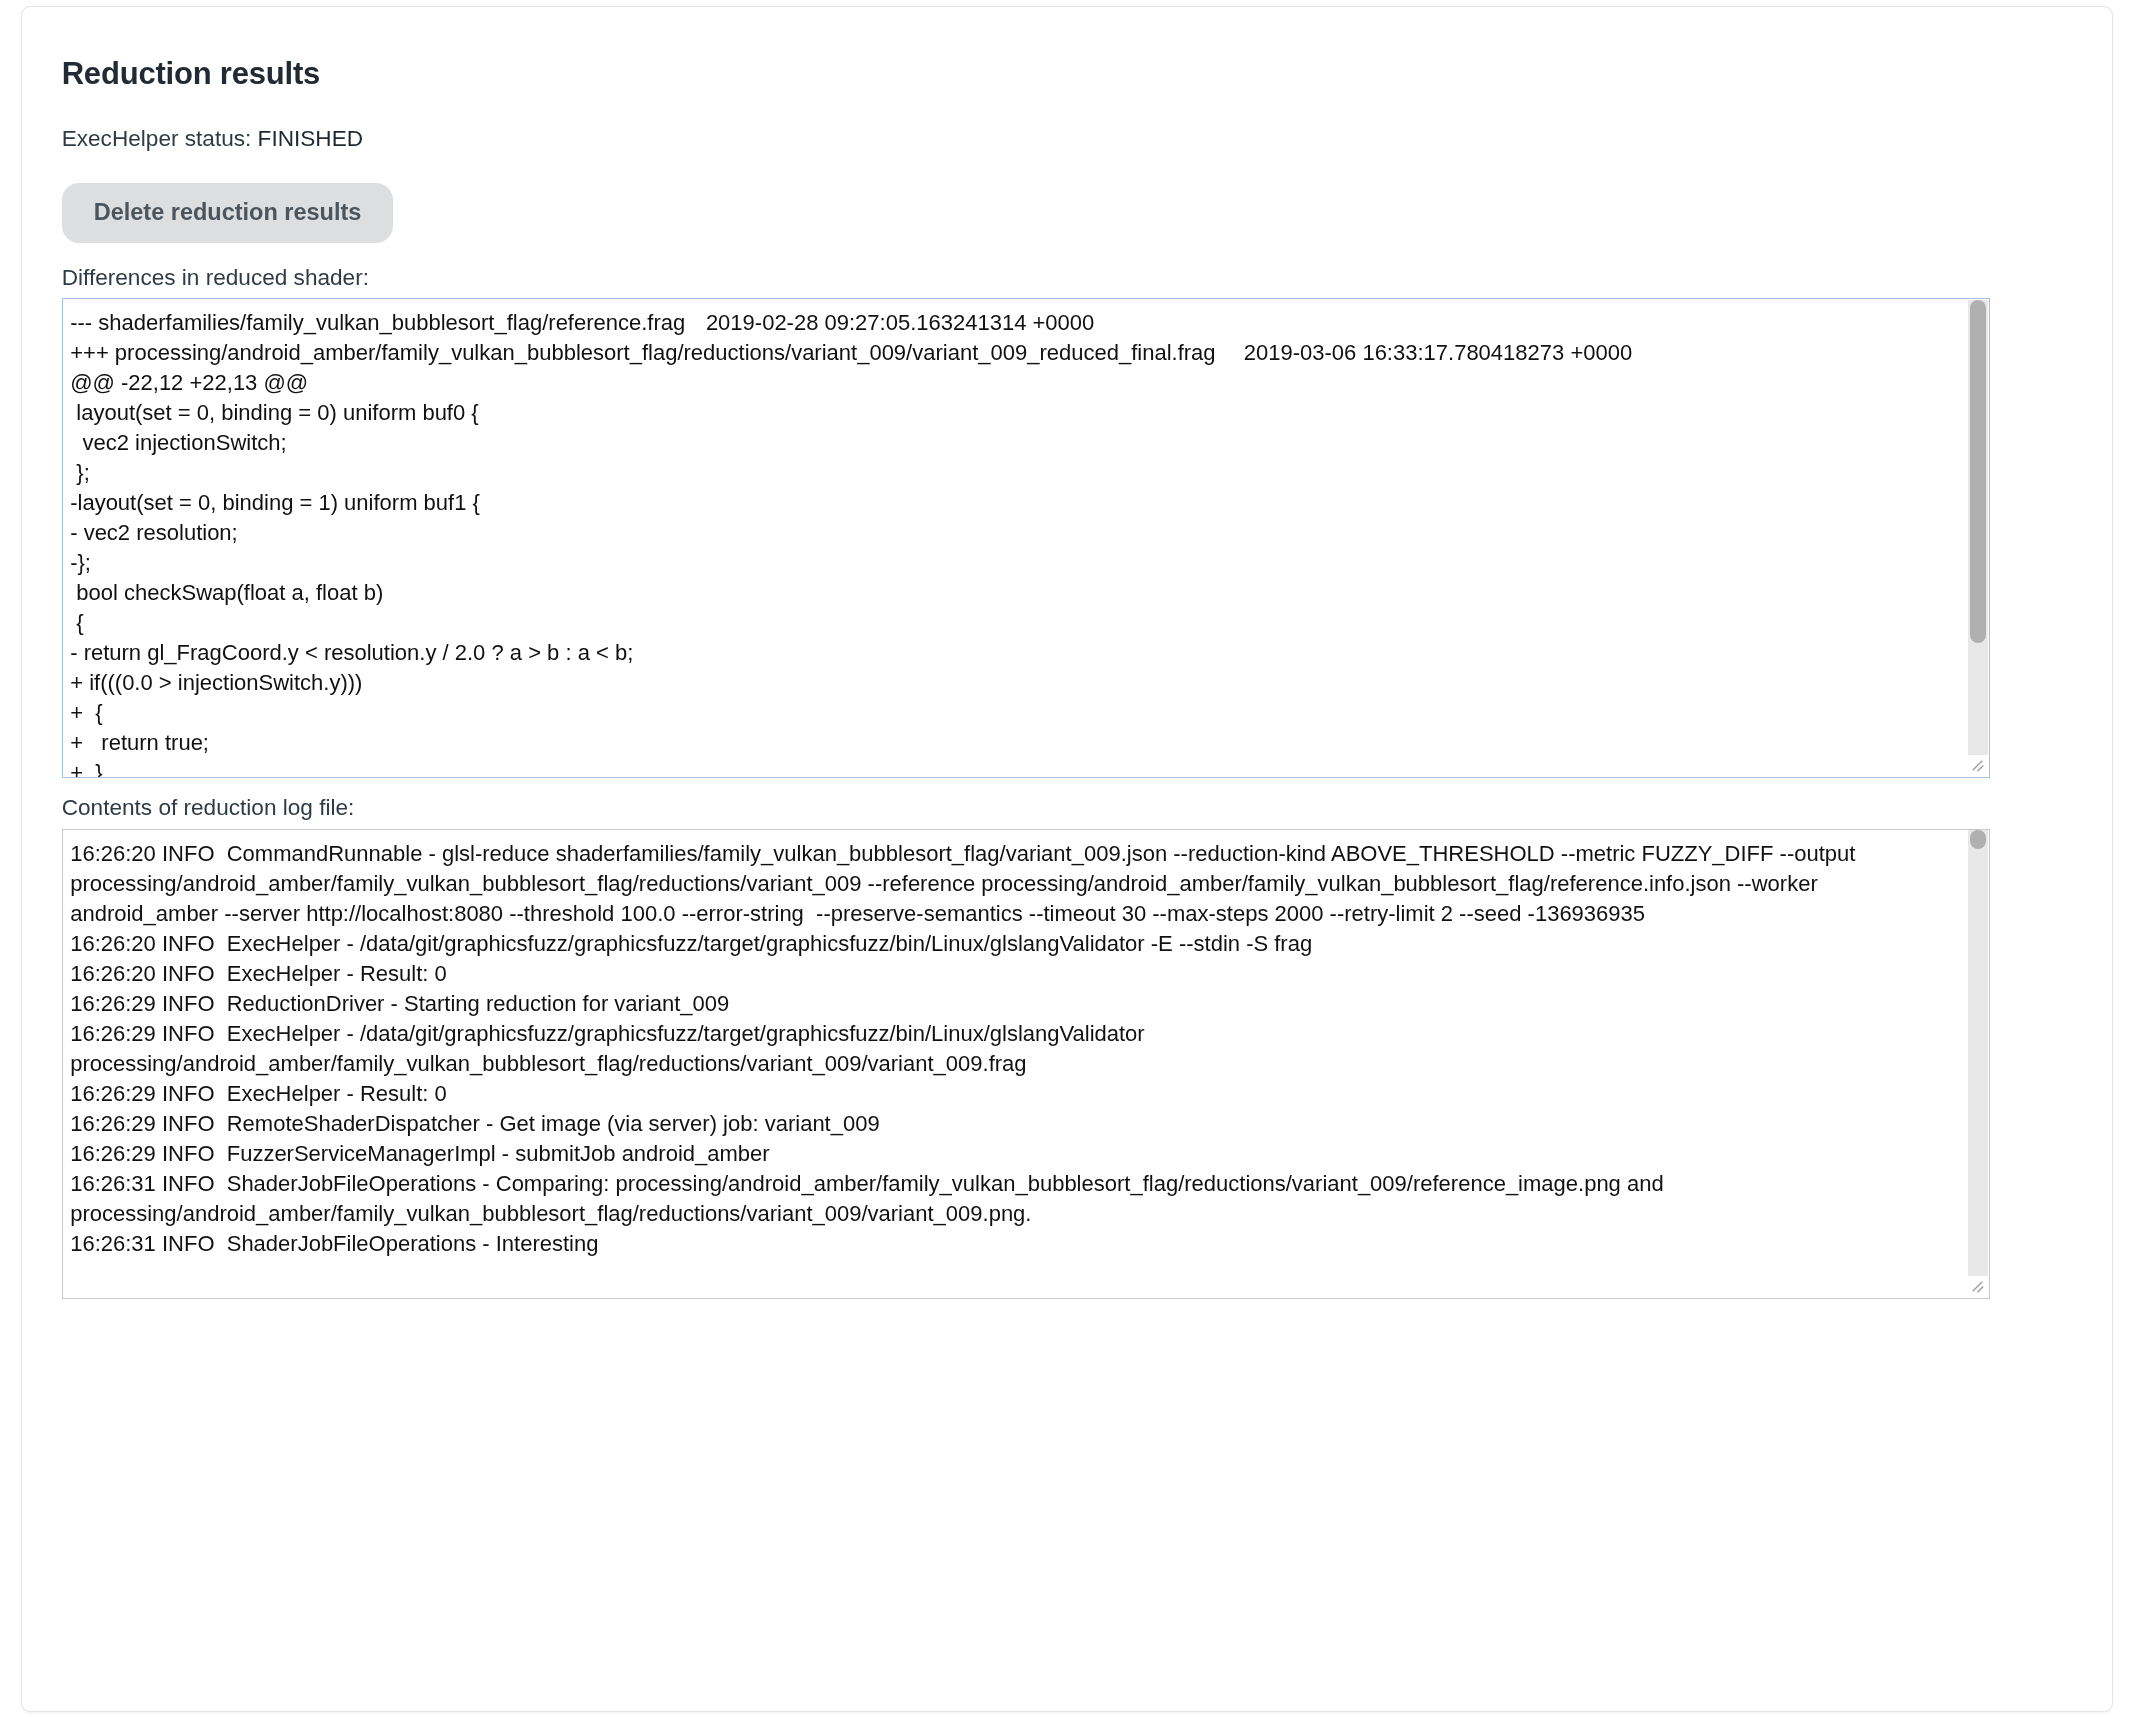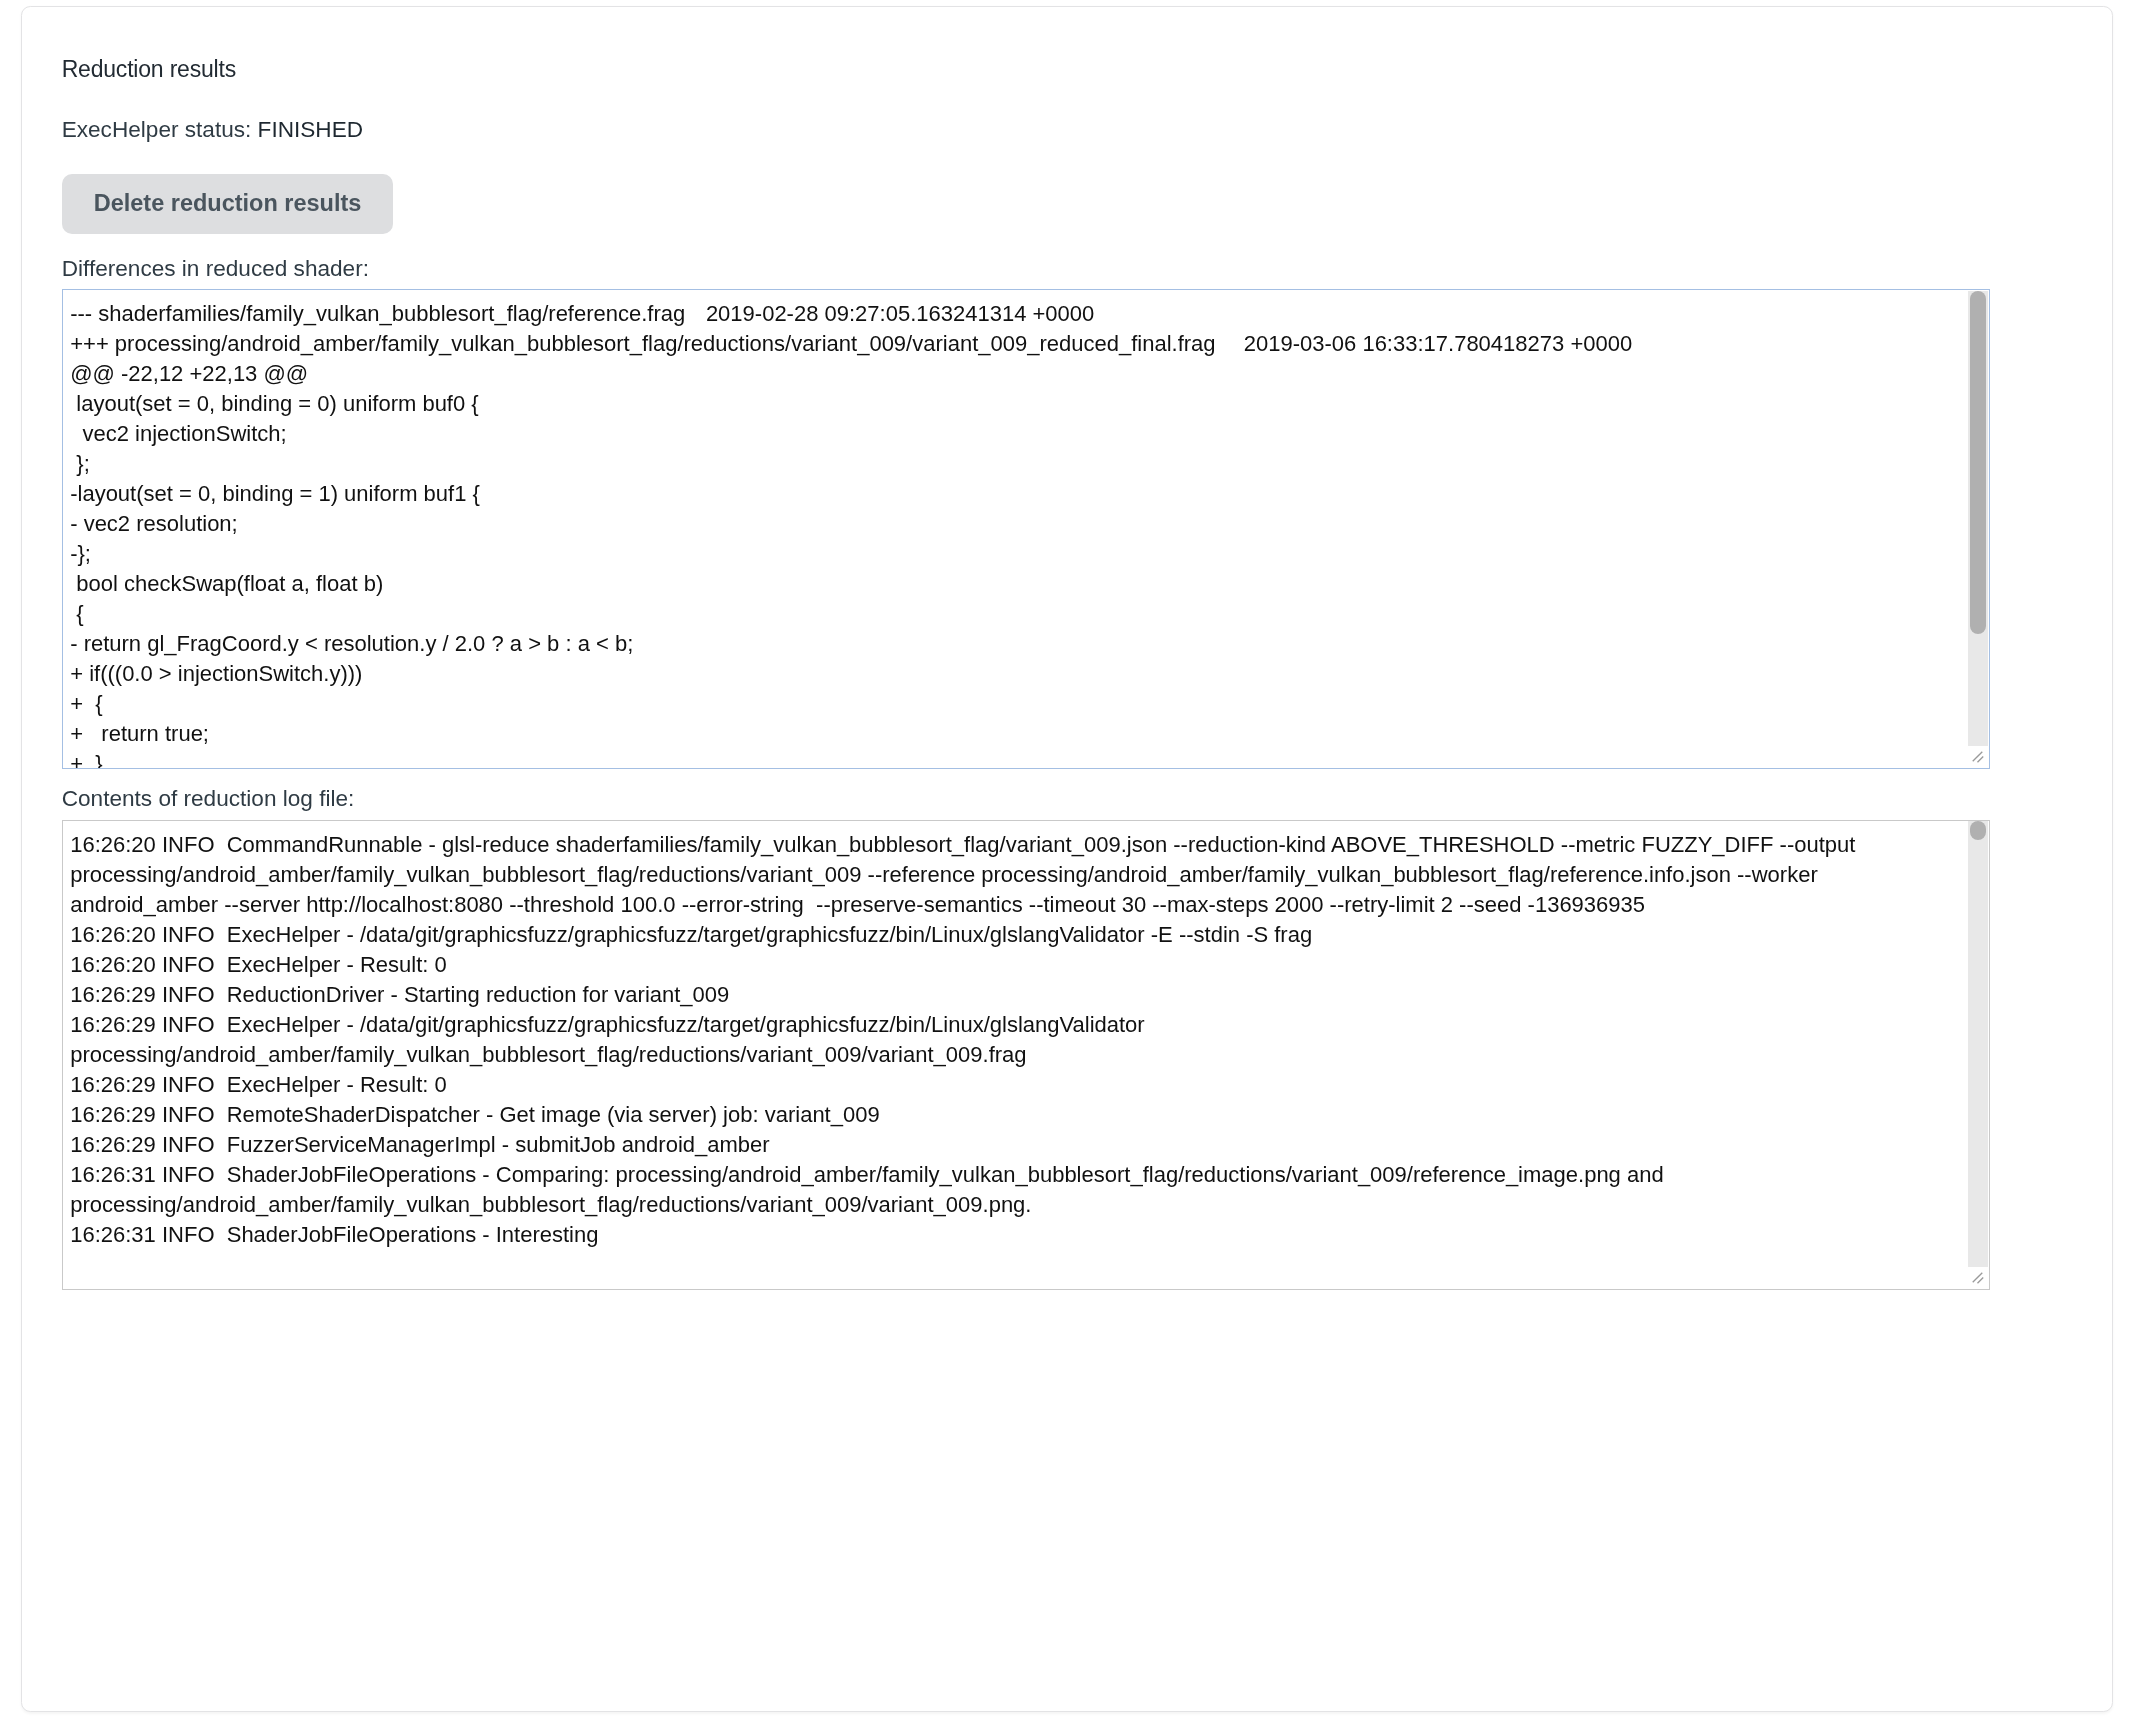--- a/index.html
+++ b/index.html
@@ -31,22 +31,22 @@
     box-sizing: border-box;
     background: #ffffff;
     border: 0.9px solid #e3e3e5;
     border-radius: 9.4px;
     box-shadow: 0 1.9px 2.8px rgba(0,0,0,0.045);
     padding: 28px 38px 0 38px;
     overflow: hidden;
   }
 
   .page-title {
-    font-size: 23px;
-    font-weight: normal;
+    font-size: 31px;
+    font-weight: bold;
     color: #222b33;
     letter-spacing: -0.2px;
     margin: 21px 0 0 1.9px;
   }
 
   .status-line {
     font-size: 22.6px;
     color: #2f3b44;
     margin: 34px 0 0 1.9px;
   }
@@ -58,21 +58,21 @@
   .btn-row {
     margin-left: 1.9px;
   }
   .btn-row.first { margin-top: 31px; }
   .btn-row.second { margin-top: 30px; }
 
   .btn {
     display: inline-block;
     background: #dddee0;
     border: none;
-    border-radius: 10px;
+    border-radius: 17px;
     color: #4a555e;
     font-family: "Liberation Sans", sans-serif;
     font-size: 23.5px;
     font-weight: 600;
     padding: 17px 32px;
     margin-right: 13px;
     cursor: pointer;
     line-height: 1.1;
   }
 

